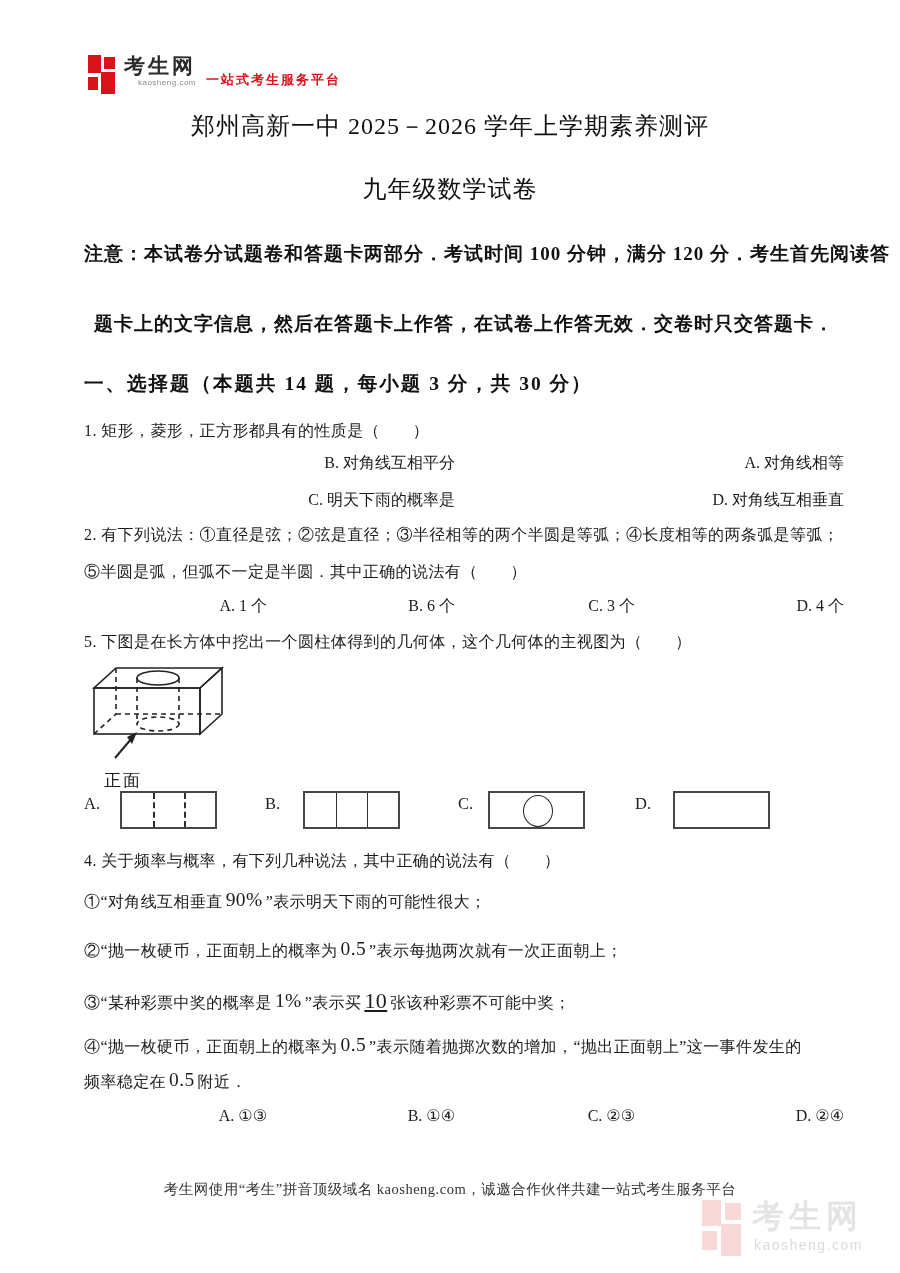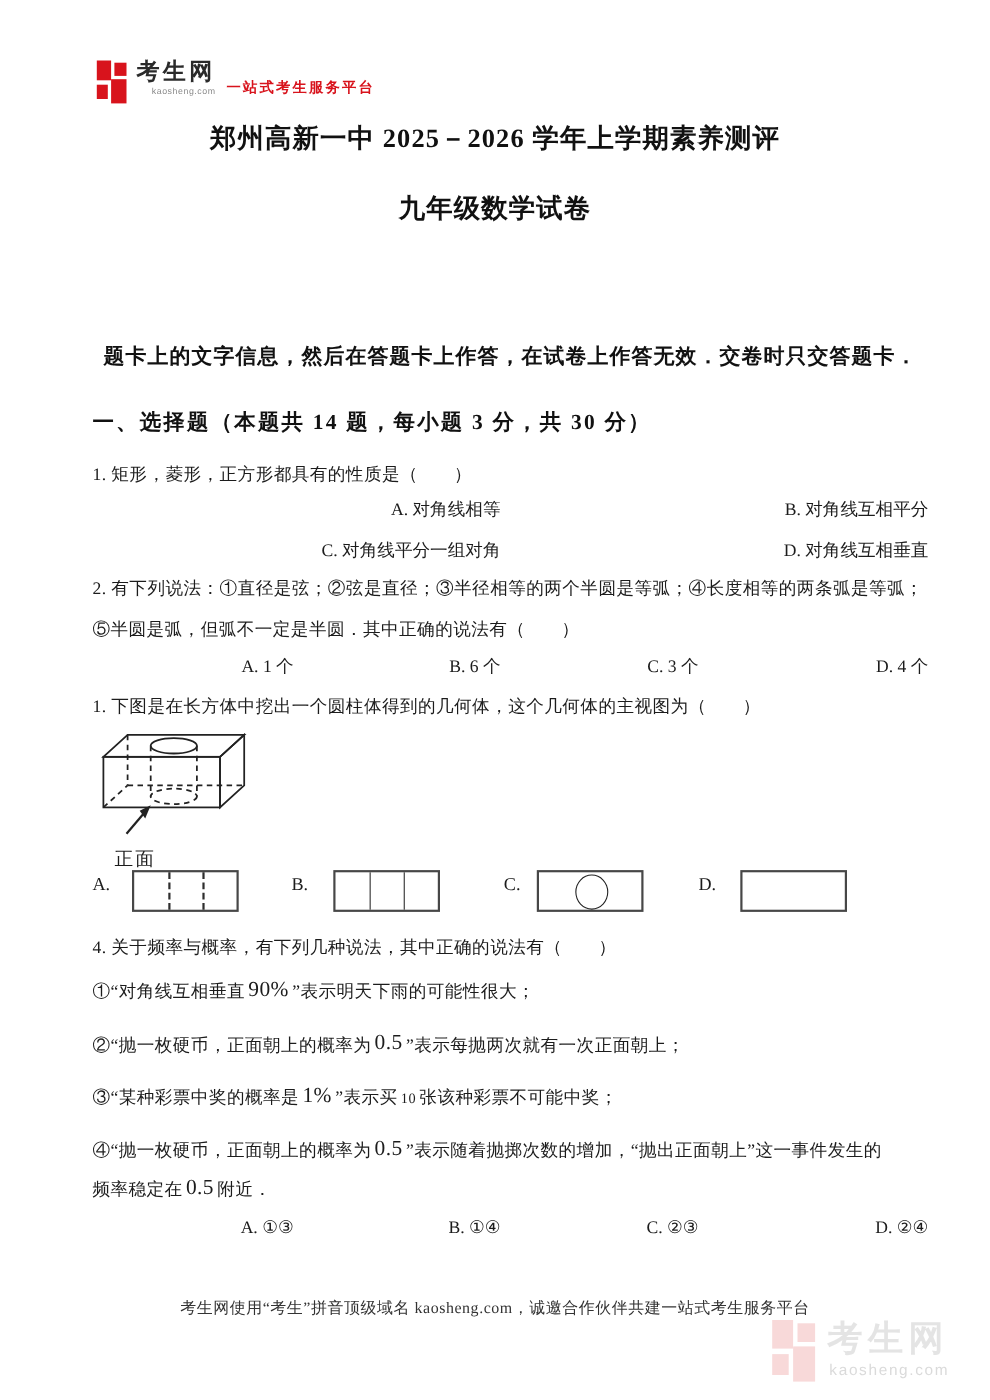--- a/index.html
+++ b/index.html
@@ -1,27 +1,27 @@
 <!DOCTYPE html>
 <html><head>
 <meta charset="utf-8">
 <style>
   html,body{margin:0;padding:0;background:#fff;}
   .page{position:relative;width:900px;height:1273px;background:#ffffff;overflow:hidden;
         font-family:"Liberation Serif","DejaVu Serif",serif;color:#1c1c1c;}
   .abs{position:absolute;text-align:right;}
   .centered{left:0;width:900px;text-align:center;}
-  .title{font-size:24px;font-weight:700;letter-spacing:1px;color:#111;}
+  .title{font-size:24px;font-weight:400;letter-spacing:1px;color:#111;}
   .notice{left:84px;width:750px;font-size:19px;font-weight:700;letter-spacing:1px;white-space:nowrap;color:#111;}
   .sect{left:84px;font-size:19.5px;font-weight:700;letter-spacing:2px;color:#111;}
   .bline{left:84px;font-size:16px;letter-spacing:0.4px;white-space:nowrap;}
   .grid2{left:84px;width:760px;display:grid;grid-template-columns:371px auto;font-size:16px;white-space:nowrap;}
   .grid4{left:84px;width:760px;display:grid;grid-template-columns:183px 188px 180px auto;font-size:16px;white-space:nowrap;}
   .m{font-family:"Liberation Serif",serif;font-size:19.5px;line-height:1;position:relative;top:-1px;padding:0 3px;}
-  .mnum{font-family:"Liberation Serif",serif;font-size:13px;padding:0 3px;}
+  .mnum{font-family:"Liberation Serif",serif;font-size:22px;padding:0 3px;text-decoration:underline;}
   
   .logo{left:88px;top:55px;display:flex;align-items:flex-start;}
   .logo-icon{position:relative;width:29px;height:39px;margin-right:7px;}
   .logo-icon i{position:absolute;display:block;}
   .brandcol{display:flex;flex-direction:column;line-height:1;}
   .brandname{font-size:21px;font-weight:700;color:#2a2a2a;letter-spacing:3px;font-family:"Liberation Sans",sans-serif;}
   .branddomain{font-size:8px;color:#8a8a8a;letter-spacing:0.5px;margin-top:3px;font-family:"Liberation Sans",sans-serif;}
   .tagline{font-size:13px;font-weight:700;letter-spacing:2px;margin:16px 0 0 10px;font-family:"Liberation Sans",sans-serif;}
   
   .optrow{left:84px;top:785px;width:780px;height:50px;}
@@ -55,44 +55,45 @@
     <span class="brandcol">
       <span class="brandname">考生网</span>
       <span class="branddomain">kaosheng.com</span>
     </span>
     <span class="tagline" style="color:#d8131c">一站式考生服务平台</span>
   </div>
 
   <div class="abs centered title" style="top:110px">郑州高新一中 2025－2026 学年上学期素养测评</div>
   <div class="abs centered title" style="top:173px">九年级数学试卷</div>
 
+  <div class="abs notice" style="top:241px">注意：本试卷分试题卷和答题卡两部分．考试时间 100 分钟，满分 120 分．考生首先阅读答</div>
   <div class="abs notice" style="top:311px">题卡上的文字信息，然后在答题卡上作答，在试卷上作答无效．交卷时只交答题卡．</div>
 
   <div class="abs sect" style="top:370px">一、选择题（本题共 14 题，每小题 3 分，共 30 分）</div>
 
   <div class="abs bline" style="top:421px">1. 矩形，菱形，正方形都具有的性质是（　　）</div>
   <div class="abs grid2" style="top:453px">
+    <span>B.  对角线互相平分</span>
     <span>A.  对角线相等</span>
-    <span>B.  对角线互相平分</span>
   </div>
   <div class="abs grid2" style="top:490px">
-    <span>C.  对角线平分一组对角</span>
+    <span>C.  明天下雨的概率是</span>
     <span>D.  对角线互相垂直</span>
   </div>
 
   <div class="abs bline" style="top:525px">2. 有下列说法：①直径是弦；②弦是直径；③半径相等的两个半圆是等弧；④长度相等的两条弧是等弧；</div>
   <div class="abs bline" style="top:562px">⑤半圆是弧，但弧不一定是半圆．其中正确的说法有（　　）</div>
   <div class="abs grid4" style="top:596px">
     <span>A. 1 个</span>
     <span>B. 6 个</span>
     <span>C. 3 个</span>
     <span>D. 4 个</span>
   </div>
 
-  <div class="abs bline" style="top:632px">1. 下图是在长方体中挖出一个圆柱体得到的几何体，这个几何体的主视图为（　　）</div>
+  <div class="abs bline" style="top:632px">5. 下图是在长方体中挖出一个圆柱体得到的几何体，这个几何体的主视图为（　　）</div>
 
   <div class="abs" style="left:88px;top:658px">
     <svg width="140" height="112" viewBox="0 0 140 112">
       <g fill="none" stroke="#222" stroke-width="1.6">
         <polygon points="6,30 112,30 134,10 28,10"></polygon>
         <rect x="6" y="30" width="106" height="46"></rect>
         <polygon points="112,30 134,10 134,56 112,76"></polygon>
         <line x1="28" y1="10" x2="28" y2="56" stroke-dasharray="5 4"></line>
         <line x1="28" y1="56" x2="134" y2="56" stroke-dasharray="5 4"></line>
         <line x1="6" y1="76" x2="28" y2="56" stroke-dasharray="5 4"></line>

